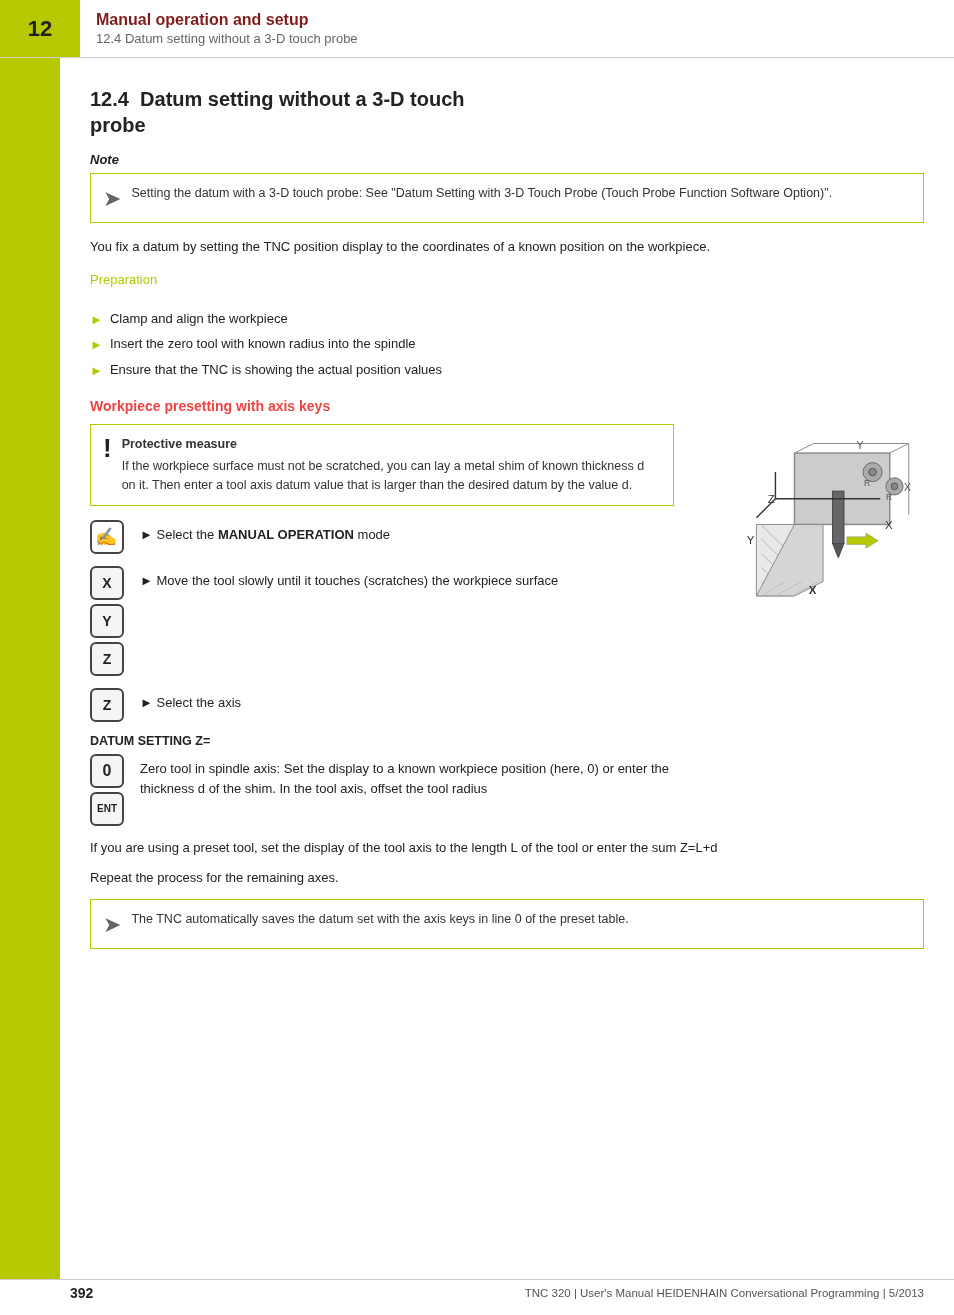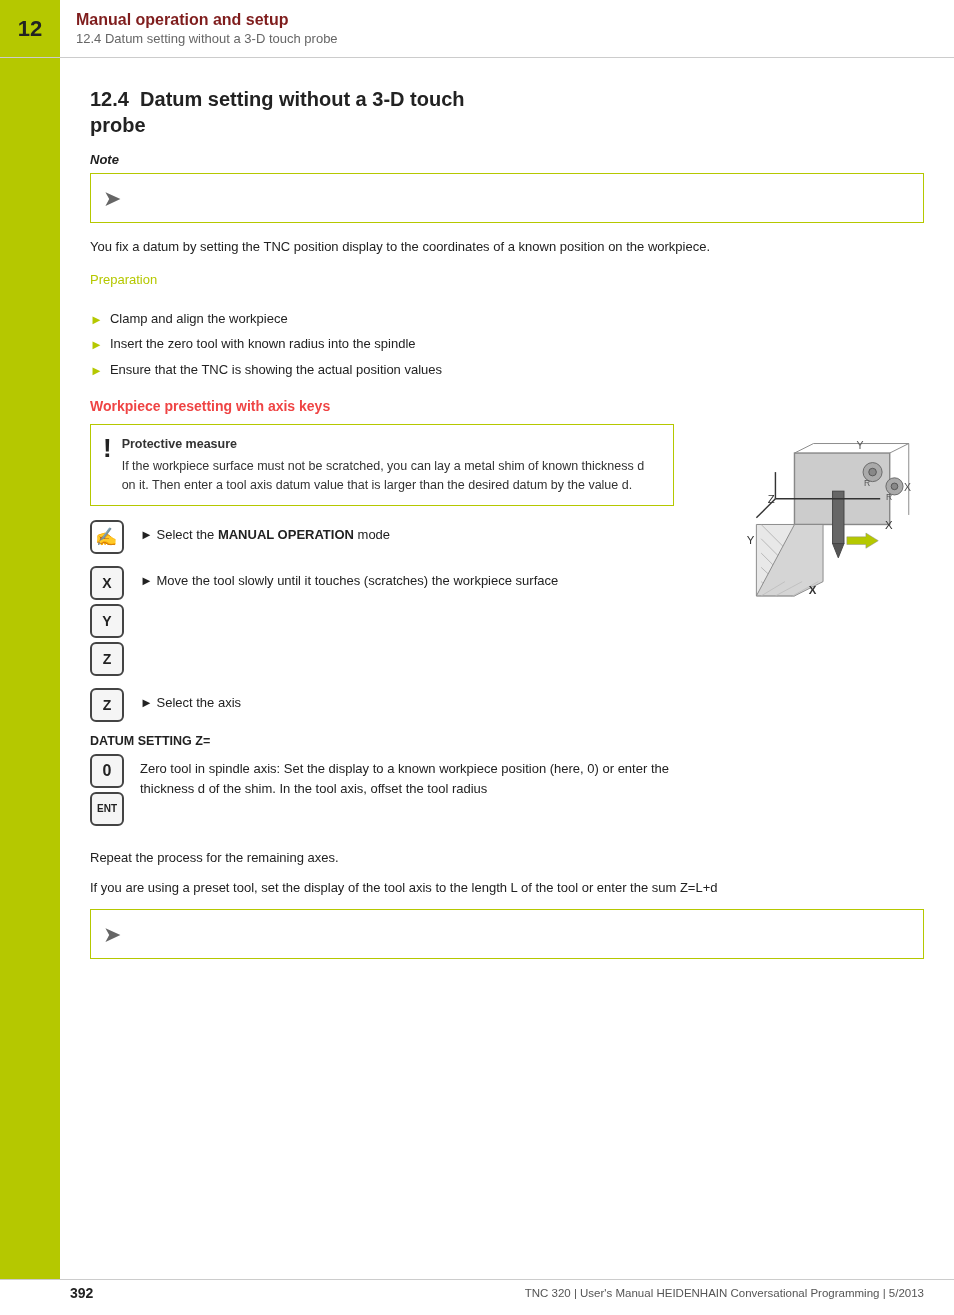--- a/index.html
+++ b/index.html
@@ -18,21 +18,21 @@
       display: flex;
       align-items: stretch;
       border-bottom: 1px solid #ccc;
       height: 58px;
     }
     .chapter-number-block {
       background: #b5c800;
       color: #222;
       font-size: 22px;
       font-weight: bold;
-      width: 60px;
+      width: 80px;
       display: flex;
       align-items: center;
       justify-content: center;
       flex-shrink: 0;
     }
     .header-text-block {
       padding: 8px 16px;
       display: flex;
       flex-direction: column;
       justify-content: center;
@@ -285,20 +285,21 @@
   <div class="left-accent"></div>
   <div class="main-content">
 
     <div class="section-title">
       <span>12.4</span>&nbsp;&nbsp;<span>Datum setting without a 3-D touch<br>probe</span>
     </div>
 
     <div class="note-label">Note</div>
     <div class="info-box">
       <div class="info-box-icon">➤</div>
+      <div class="info-box-text">Setting the datum with a 3-D touch probe: See "Datum Setting with 3-D Touch Probe (Touch Probe Function Software Option)".</div>
     </div>
 
     <div class="body-text">You fix a datum by setting the TNC position display to the coordinates of a known position on the workpiece.</div>
 
     <div class="prep-label">Preparation</div>
     <ul class="bullet-list">
       <li>
         <span class="bullet-arrow">►</span>
         <span>Clamp and align the workpiece</span>
       </li>
@@ -412,25 +413,26 @@
 
           <line x1="65" y1="170" x2="90" y2="155" stroke="#bbb" stroke-width="0.8"></line>
           <line x1="80" y1="170" x2="108" y2="155" stroke="#bbb" stroke-width="0.8"></line>
           <line x1="98" y1="170" x2="125" y2="155" stroke="#bbb" stroke-width="0.8"></line>
 
           <text x="115" y="168" font-size="12" font-family="Arial" font-weight="bold" fill="#333">X</text>
         </svg>
       </div>
     </div>
 
+    <div class="body-text">If you are using a preset tool, set the display of the tool axis to the length L of the tool or enter the sum Z=L+d</div>
     <div class="body-text" style="margin-top:10px;">Repeat the process for the remaining axes.</div>
-    <div class="body-text">If you are using a preset tool, set the display of the tool axis to the length L of the tool or enter the sum Z=L+d</div>
 
     <div class="info-box" style="margin-top:10px;">
       <div class="info-box-icon">➤</div>
+      <div class="info-box-text">The TNC automatically saves the datum set with the axis keys in line 0 of the preset table.</div>
     </div>
 
   </div>
 </div>
 
 <div class="page-footer">
   <span class="page-number">392</span>
   <span>TNC 320 | User's Manual HEIDENHAIN Conversational Programming | 5/2013</span>
 </div>
 

